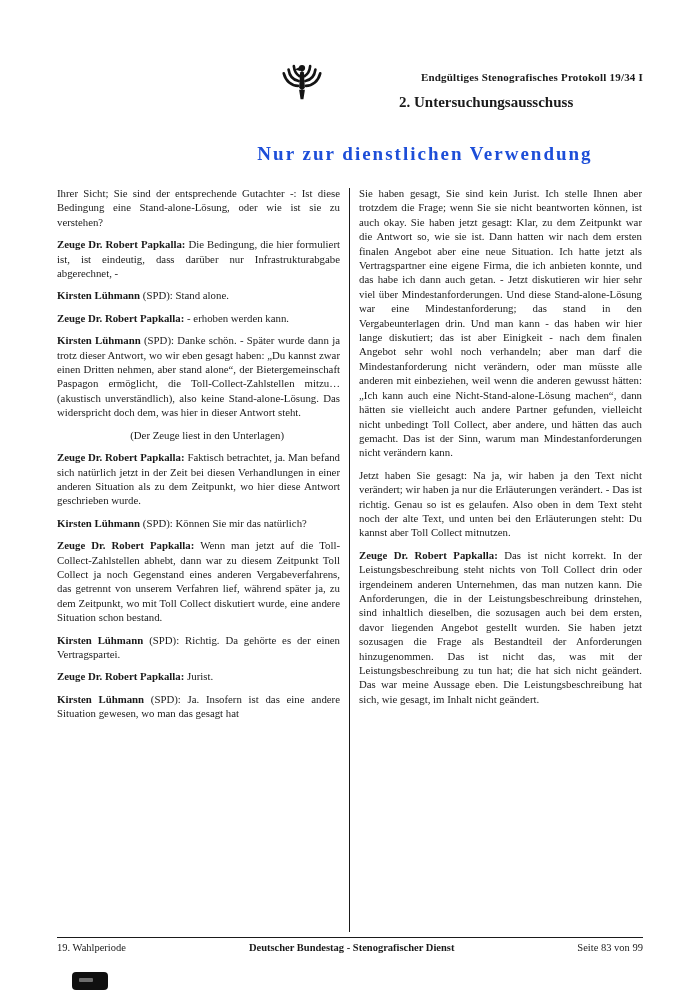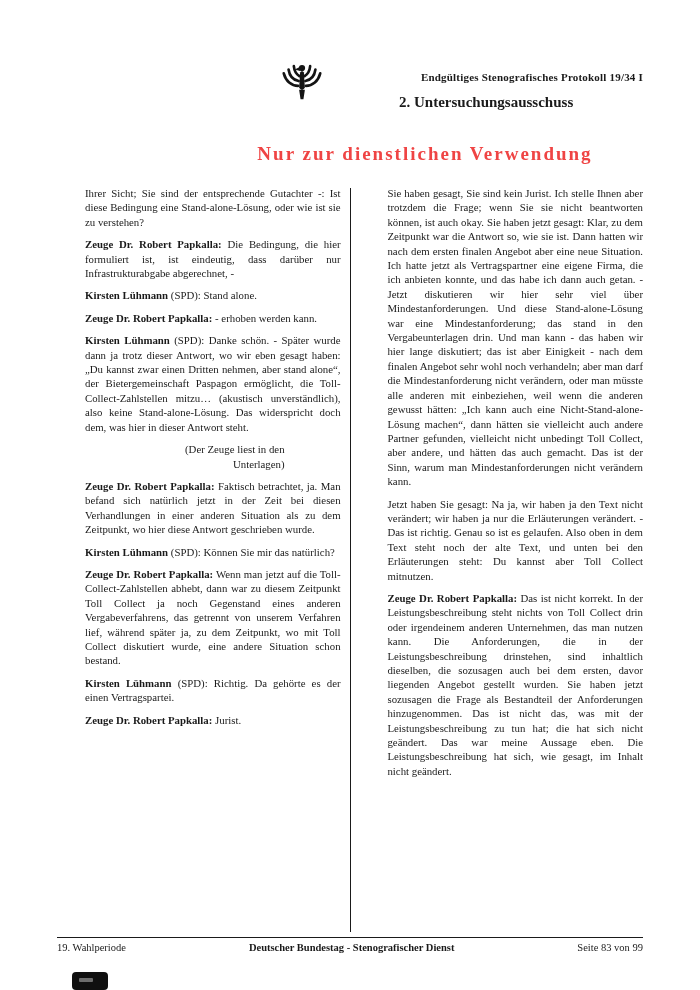--- a/index.html
+++ b/index.html
@@ -9,29 +9,29 @@
     font-family:"Liberation Serif", serif; color:#1a1a1a; overflow:hidden;
   }
   .protocol-title {
     position:absolute; top:44px; right:57px;
     font-size:11px; font-weight:bold; letter-spacing:.2px;margin-top:27px;
   }
   .eagle { position:absolute; left:278px; top:58px; width:48px; height:48px; }
   .committee { position:absolute; left:399px; top:94px; font-size:15px;font-weight:bold; }
   .notice {
     position:absolute; top:143px; left:150px; right:0; text-align:center;
-    font-size:19px; font-weight:bold; color:#ef4444; letter-spacing:2px;
+    font-size:19px; font-weight:bold; color:#1d4ed8; letter-spacing:2px;
   }
   .body-columns {
     position:absolute; top:186px; left:57px; width:586px; height:748px;
     display:flex; overflow:hidden;
   }
   .col {
     width:283px; font-size:10.8px; line-height:14.4px; text-align:justify;
-    hyphens:auto;margin-left:28px; -webkit-hyphens:auto;
+    hyphens:auto; -webkit-hyphens:auto;
   }
   .col p.para { margin-bottom:8px; }
   .col p.stage { margin-bottom:8px; text-align:right; padding:0 56px; }
   .speaker { font-weight:bold; }
   .divider { width:1px; background:#1a1a1a; margin:2px 9px 0 9px; height:744px; }
   .footer-rule { position:absolute; left:57px; width:586px; top:937px; border-top:1.2px solid #1a1a1a; }
   .footer-text {
     position:absolute; left:57px; width:586px; top:942px;
     font-size:10.5px; display:flex; justify-content:space-between; align-items:baseline;
   }
@@ -81,20 +81,21 @@
         <p class="para"><span class="speaker">Zeuge Dr. Robert Papkalla:</span><span class="plain"> Die Bedingung, die hier formuliert ist, ist eindeutig, dass darüber nur Infrastrukturabgabe abgerechnet, -</span></p>
         <p class="para"><span class="speaker">Kirsten Lühmann</span><span class="plain"> (SPD): Stand alone.</span></p>
         <p class="para"><span class="speaker">Zeuge Dr. Robert Papkalla:</span><span class="plain"> - erhoben werden kann.</span></p>
         <p class="para"><span class="speaker">Kirsten Lühmann</span><span class="plain"> (SPD): Danke schön. - Später wurde dann ja trotz dieser Antwort, wo wir eben gesagt haben: „Du kannst zwar einen Dritten nehmen, aber stand alone“, der Bietergemeinschaft Paspagon ermöglicht, die Toll-Collect-Zahlstellen mitzu… (akustisch unverständlich), also keine Stand-alone-Lösung. Das widerspricht doch dem, was hier in dieser Antwort steht.</span></p>
         <p class="stage"><span class="plain">(Der Zeuge liest in den Unterlagen)</span></p>
         <p class="para"><span class="speaker">Zeuge Dr. Robert Papkalla:</span><span class="plain"> Faktisch betrachtet, ja. Man befand sich natürlich jetzt in der Zeit bei diesen Verhandlungen in einer anderen Situation als zu dem Zeitpunkt, wo hier diese Antwort geschrieben wurde.</span></p>
         <p class="para"><span class="speaker">Kirsten Lühmann</span><span class="plain"> (SPD): Können Sie mir das natürlich?</span></p>
         <p class="para"><span class="speaker">Zeuge Dr. Robert Papkalla:</span><span class="plain"> Wenn man jetzt auf die Toll-Collect-Zahlstellen abhebt, dann war zu diesem Zeitpunkt Toll Collect ja noch Gegenstand eines anderen Vergabeverfahrens, das getrennt von unserem Verfahren lief, während später ja, zu dem Zeitpunkt, wo mit Toll Collect diskutiert wurde, eine andere Situation schon bestand.</span></p>
         <p class="para"><span class="speaker">Kirsten Lühmann</span><span class="plain"> (SPD): Richtig. Da gehörte es der einen Vertragspartei.</span></p>
         <p class="para"><span class="speaker">Zeuge Dr. Robert Papkalla:</span><span class="plain"> Jurist.</span></p>
+        <p class="para"><span class="speaker">Kirsten Lühmann</span><span class="plain"> (SPD): Ja. Insofern ist das eine andere Situation gewesen, wo man das gesagt hat</span></p>
       </div>
     <div class="divider"></div>
     <div class="col">
         <p class="para"><span class="plain">Sie haben gesagt, Sie sind kein Jurist. Ich stelle Ihnen aber trotzdem die Frage; wenn Sie sie nicht beantworten können, ist auch okay. Sie haben jetzt gesagt: Klar, zu dem Zeitpunkt war die Antwort so, wie sie ist. Dann hatten wir nach dem ersten finalen Angebot aber eine neue Situation. Ich hatte jetzt als Vertragspartner eine eigene Firma, die ich anbieten konnte, und das habe ich dann auch getan. - Jetzt diskutieren wir hier sehr viel über Mindestanforderungen. Und diese Stand-alone-Lösung war eine Mindestanforderung; das stand in den Vergabeunterlagen drin. Und man kann - das haben wir hier lange diskutiert; das ist aber Einigkeit - nach dem finalen Angebot sehr wohl noch verhandeln; aber man darf die Mindestanforderung nicht verändern, oder man müsste alle anderen mit einbeziehen, weil wenn die anderen gewusst hätten: „Ich kann auch eine Nicht-Stand-alone-Lösung machen“, dann hätten sie vielleicht auch andere Partner gefunden, vielleicht nicht unbedingt Toll Collect, aber andere, und hätten das auch gemacht. Das ist der Sinn, warum man Mindestanforderungen nicht verändern kann.</span></p>
         <p class="para"><span class="plain">Jetzt haben Sie gesagt: Na ja, wir haben ja den Text nicht verändert; wir haben ja nur die Erläuterungen verändert. - Das ist richtig. Genau so ist es gelaufen. Also oben in dem Text steht noch der alte Text, und unten bei den Erläuterungen steht: Du kannst aber Toll Collect mitnutzen.</span></p>
         <p class="para"><span class="speaker">Zeuge Dr. Robert Papkalla:</span><span class="plain"> Das ist nicht korrekt. In der Leistungsbeschreibung steht nichts von Toll Collect drin oder irgendeinem anderen Unternehmen, das man nutzen kann. Die Anforderungen, die in der Leistungsbeschreibung drinstehen, sind inhaltlich dieselben, die sozusagen auch bei dem ersten, davor liegenden Angebot gestellt wurden. Sie haben jetzt sozusagen die Frage als Bestandteil der Anforderungen hinzugenommen. Das ist nicht das, was mit der Leistungsbeschreibung zu tun hat; die hat sich nicht geändert. Das war meine Aussage eben. Die Leistungsbeschreibung hat sich, wie gesagt, im Inhalt nicht geändert.</span></p>
       </div>
   </div>
 
   <div class="footer-rule"></div>

